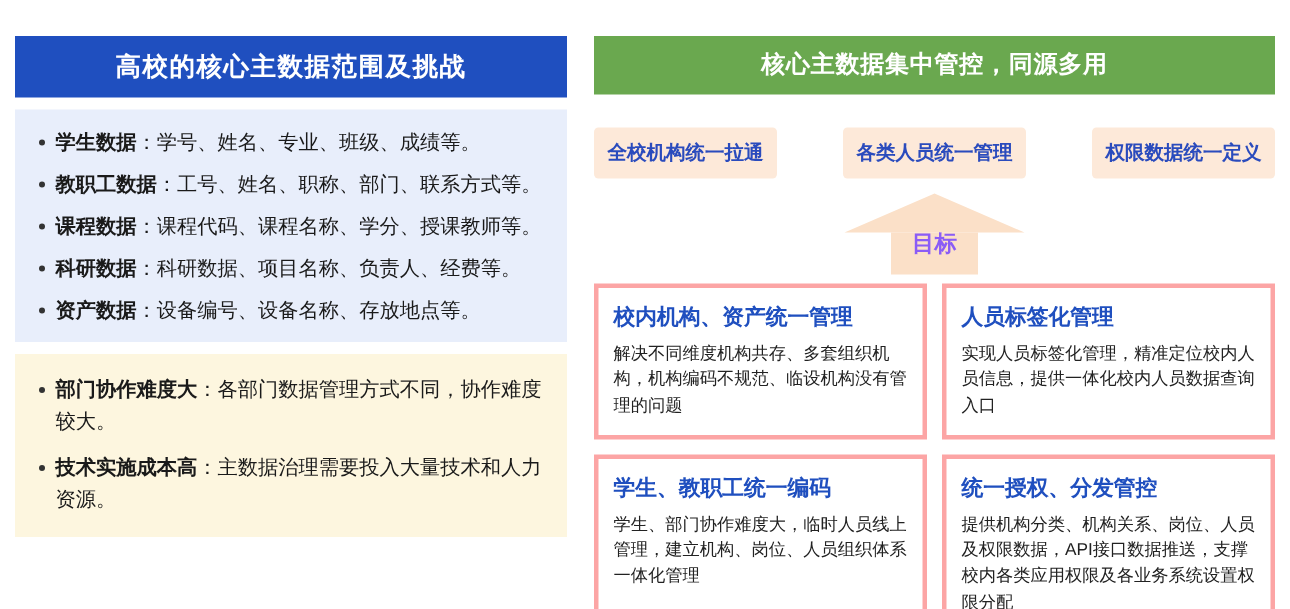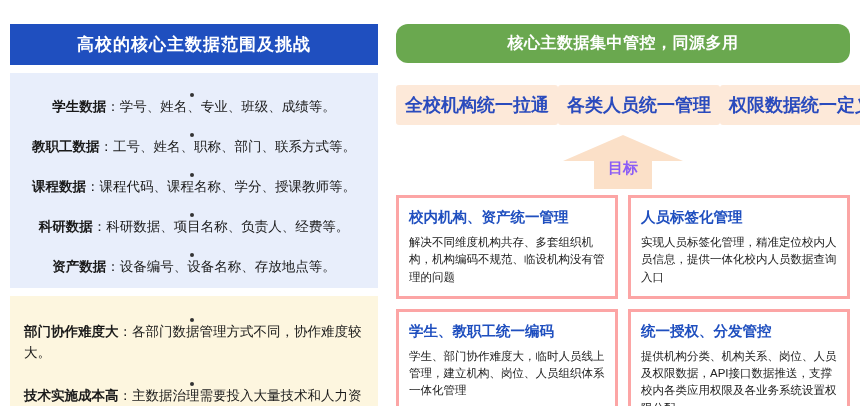--- a/index.html
+++ b/index.html
@@ -45,25 +45,24 @@
     margin-top: 8px;
   }
   .panel-yellow {
     background: #fdf6df;
     margin-top: 8px;
     padding-top: 14px;
     padding-bottom: 14px;
   }
   .bullet-row {
     display: flex;
-    align-items: center;
+    align-items: flex-start;
     font-size: 13.5px;
     line-height: 1.55;
     margin-bottom: 7px;
-    flex-direction: column;
   }
   .panel-yellow .bullet-row {
     margin-bottom: 11px;
   }
   .panel-yellow .bullet-row:last-child,
   .panel-blue .bullet-row:last-child {
     margin-bottom: 0;
   }
   .dot {
     flex: 0 0 auto;
@@ -87,34 +86,34 @@
     top: 24px;
     width: 454px;
   }
   .right-header {
     background: #6aa84f;
     color: #ffffff;
     font-size: 16px;
     font-weight: bold;
     text-align: center;
     padding: 9px 0;
-    border-radius: 12px;
+    border-radius: 0;
     letter-spacing: 0.5px;
   }
   .pill-row {
     display: flex;
     justify-content: space-between;
     margin-top: 22px;
   }
   .pill {
     flex: 0 0 auto;
     background: #fde9d9;
     color: #2a4bbd;
     font-weight: bold;
-    font-size: 18px;
+    font-size: 13px;
     padding: 8px 9px;
     border-radius: 3px;
     text-align: center;
   }
   .pill.p2 { color: #2a4bbd; }
 
   .arrow-zone {
     position: relative;
     height: 54px;
     margin-top: 10px;

